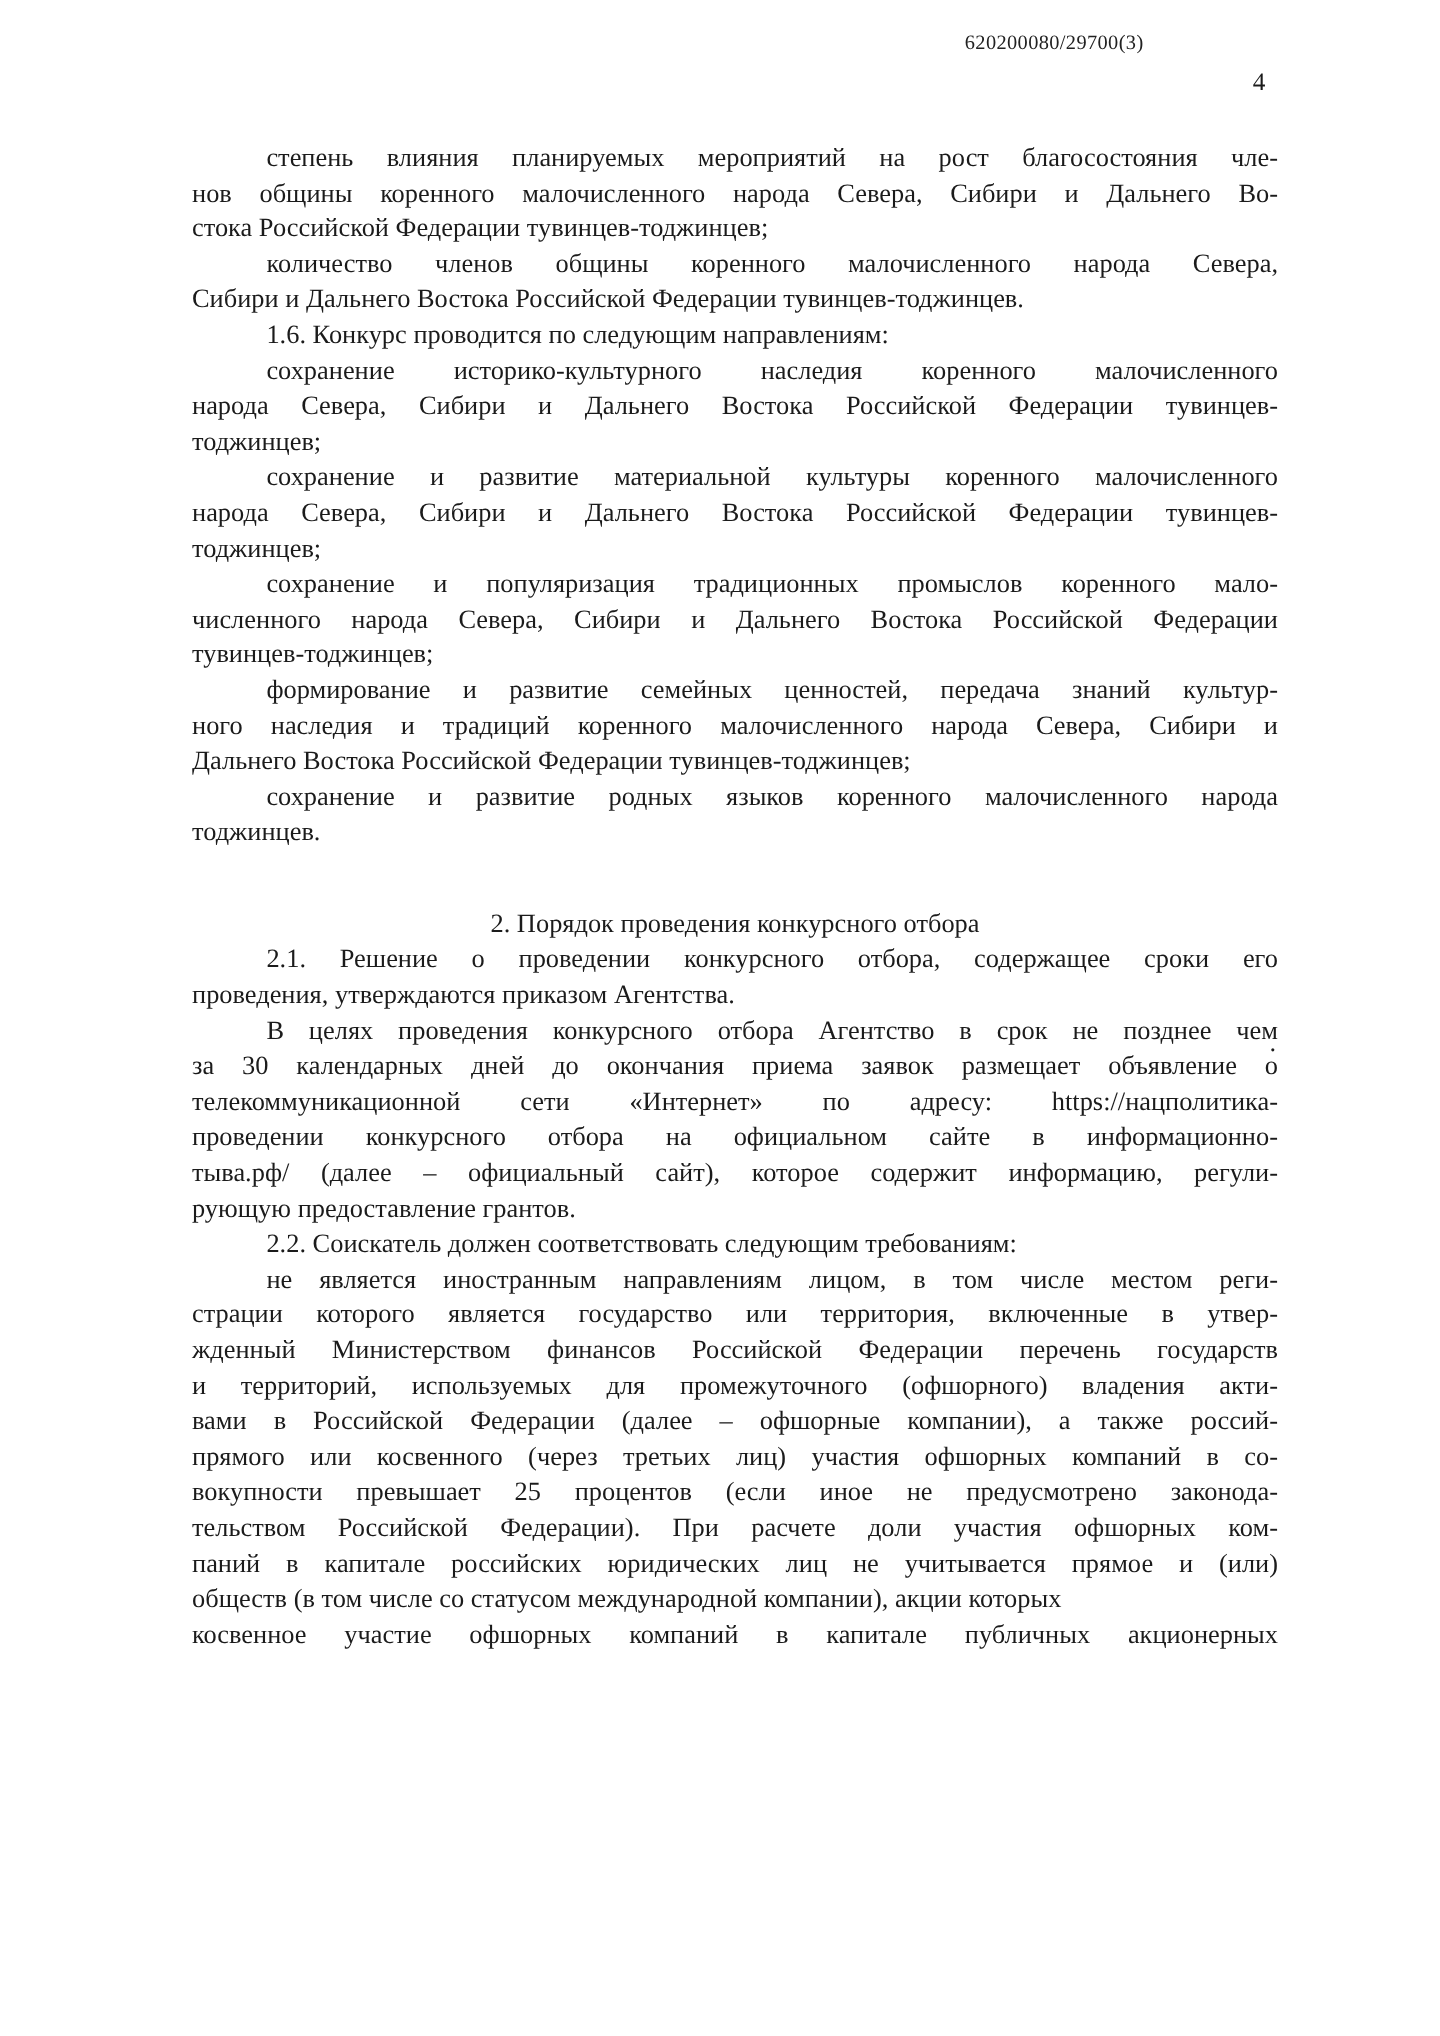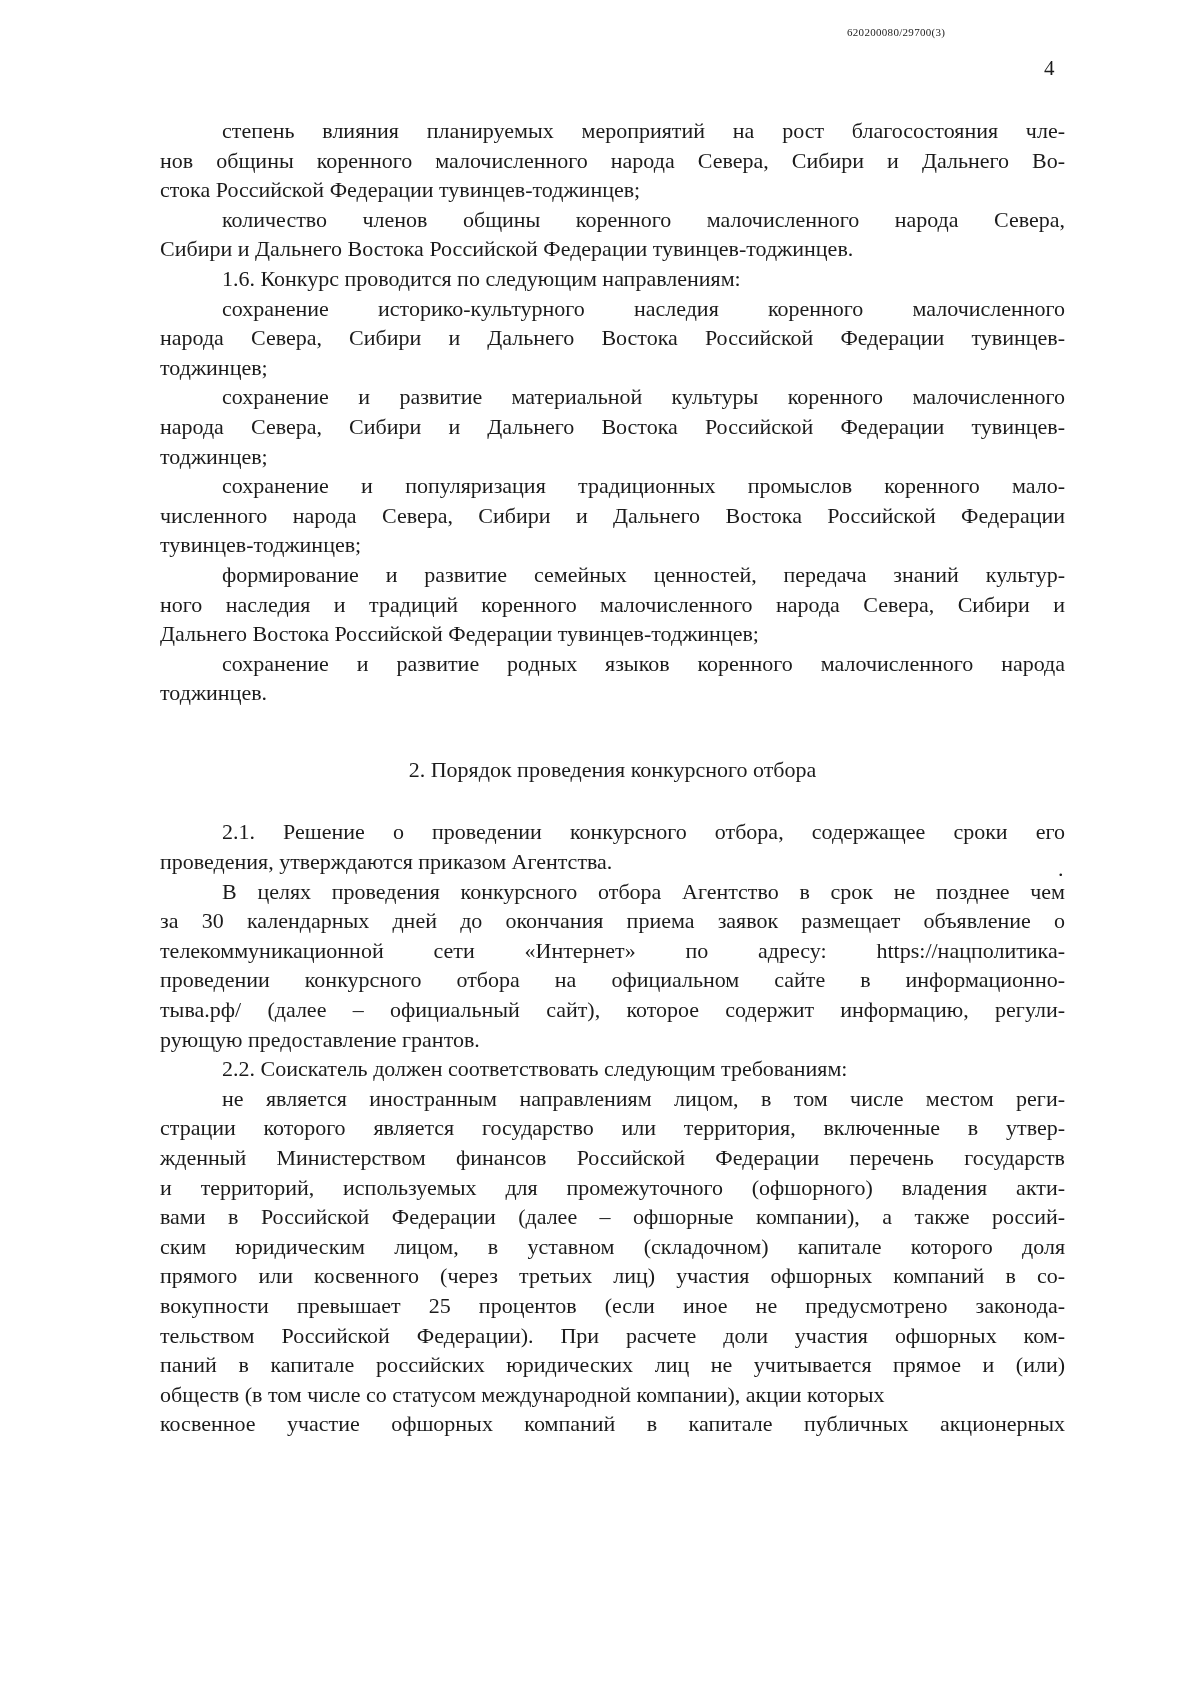--- a/index.html
+++ b/index.html
@@ -14,24 +14,23 @@
     margin: 0 auto;
     background: #ffffff;
     color: #1b1b1b;
     font-family: "Liberation Serif", "DejaVu Serif", serif;
     overflow: hidden;
   }
   .doc-number {
     position: absolute;
     top: 26px;
     left: 804px;
-    font-size: 11px;
+    font-size: 17px;
     letter-spacing: 0.3px;
     color: #222;
-    margin-left: 43px;
   }
   .page-number {
     position: absolute;
     top: 56px;
     left: 1044px;
     font-size: 21px;
     color: #1b1b1b;
   }
   .document-body {
     position: absolute;
@@ -50,21 +49,20 @@
   }
   .line.last {
     text-align-last: left;
   }
   .line.first {
     text-indent: 62px;
   }
   .heading {
     text-align: center;
     margin-top: 47px;
-    margin-bottom: 33px;
   }
   .artifact-dot {
     position: absolute;
     top: 856px;
     left: 1058px;
     font-size: 22px;
     color: #1b1b1b;
   }
 </style>
 </head>
@@ -125,21 +123,20 @@
       </div>
       <div class="para">
         <div class="line first last">2.2. Соискатель должен соответствовать следующим требованиям:</div>
       </div>
       <div class="para">
         <div class="line first">не является иностранным направлениям лицом, в том числе местом реги-</div>
         <div class="line">страции которого является государство или территория, включенные в утвер-</div>
         <div class="line">жденный Министерством финансов Российской Федерации перечень государств</div>
         <div class="line">и территорий, используемых для промежуточного (офшорного) владения акти-</div>
         <div class="line">вами в Российской Федерации (далее – офшорные компании), а также россий-</div>
-        <div class="line">ским юридическим лицом, в уставном (складочном) капитале которого доля</div>
         <div class="line">прямого или косвенного (через третьих лиц) участия офшорных компаний в со-</div>
         <div class="line">вокупности превышает 25 процентов (если иное не предусмотрено законода-</div>
         <div class="line">тельством Российской Федерации). При расчете доли участия офшорных ком-</div>
         <div class="line">паний в капитале российских юридических лиц не учитывается прямое и (или)</div>
         <div class="line last">обществ (в том числе со статусом международной компании), акции которых</div>
         <div class="line">косвенное участие офшорных компаний в капитале публичных акционерных</div>
       </div>
     </div>
   <div class="artifact-dot">.</div>
 </div>

